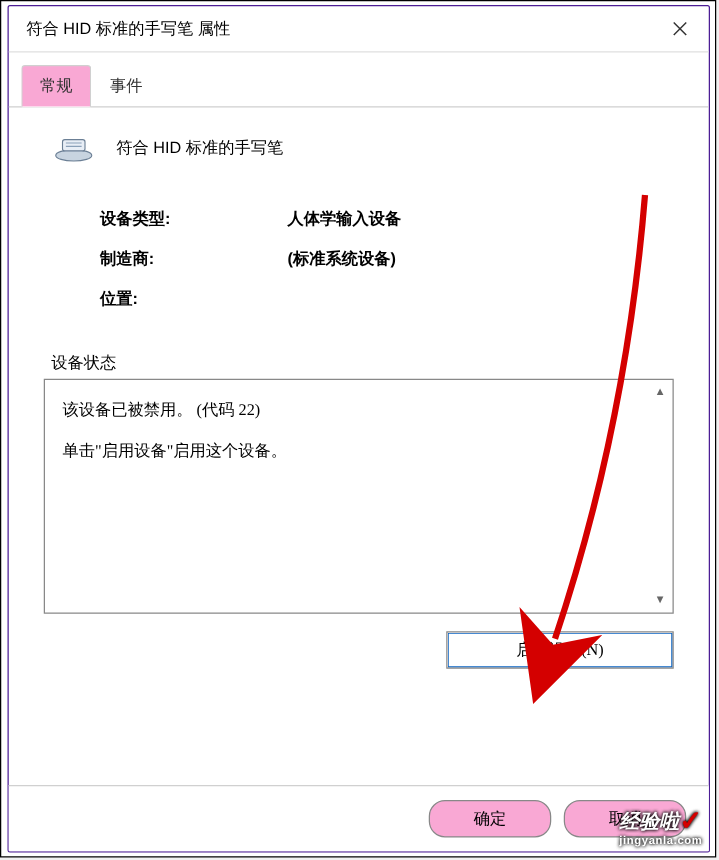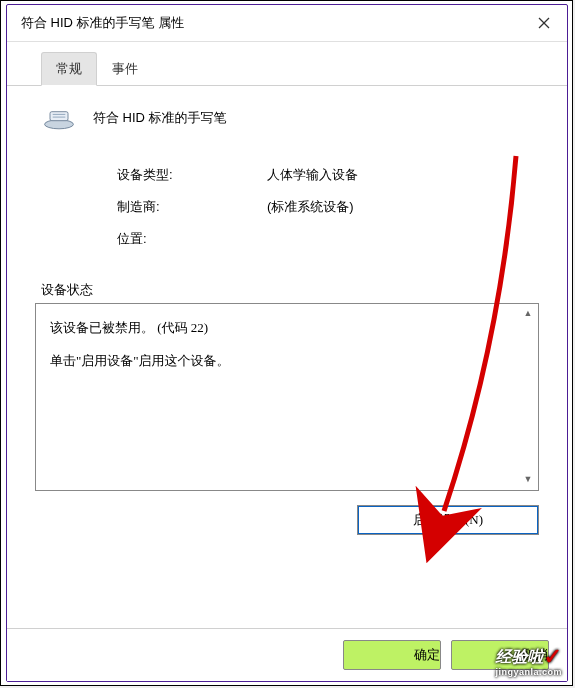--- a/index.html
+++ b/index.html
@@ -64,23 +64,22 @@
     color: #333;
     border: 1px solid transparent;
     border-bottom: none;
     position: relative;
     background: transparent;
   }
   .tab.active {
     border: 1px solid #d0d0d0;
     border-bottom: 1px solid #fff;
     margin-bottom: -1px;
-    background: #e5e5e5;
+    background: #f9a8d4;
     border-radius: 3px 3px 0 0;
-    margin-left: 24px;
   }
 
   .content {
     padding: 18px 28px 0 28px;
   }
   .device-header {
     display: flex;
     align-items: center;
     gap: 16px;
     margin-left: 6px;
@@ -88,21 +87,22 @@
   .device-icon {
     width: 36px;
     height: 28px;
   }
   .device-name {
     font-size: 13px;
     color: #000;
   }
   .props {
     margin-top: 34px;
-    margin-left: 82px;
+    margin-left: 45px;
+    font-weight: bold;
   }
   .prop-row {
     display: flex;
     margin-bottom: 14px;
     font-size: 13px;
     color: #000;
   }
   .prop-label {
     width: 150px;
   }
@@ -167,27 +167,27 @@
     background: #ffffff;
     display: flex;
     align-items: center;
     justify-content: flex-end;
     padding-right: 18px;
     gap: 10px;
   }
   .std-btn {
     width: 96px;
     height: 28px;
-    background: #bef264;
+    background: #f9a8d4;
     border: 1px solid #888;
     font-size: 13px;
     display: flex;
     align-items: center;
-    justify-content: flex-end;
-    border-radius: 2px;
+    justify-content: center;
+    border-radius: 13px;
   }
 
   
   .watermark {
     position: absolute;
     right: 10px;
     bottom: 8px;
     font-size: 16px;
     font-weight: bold;
     font-style: italic;

